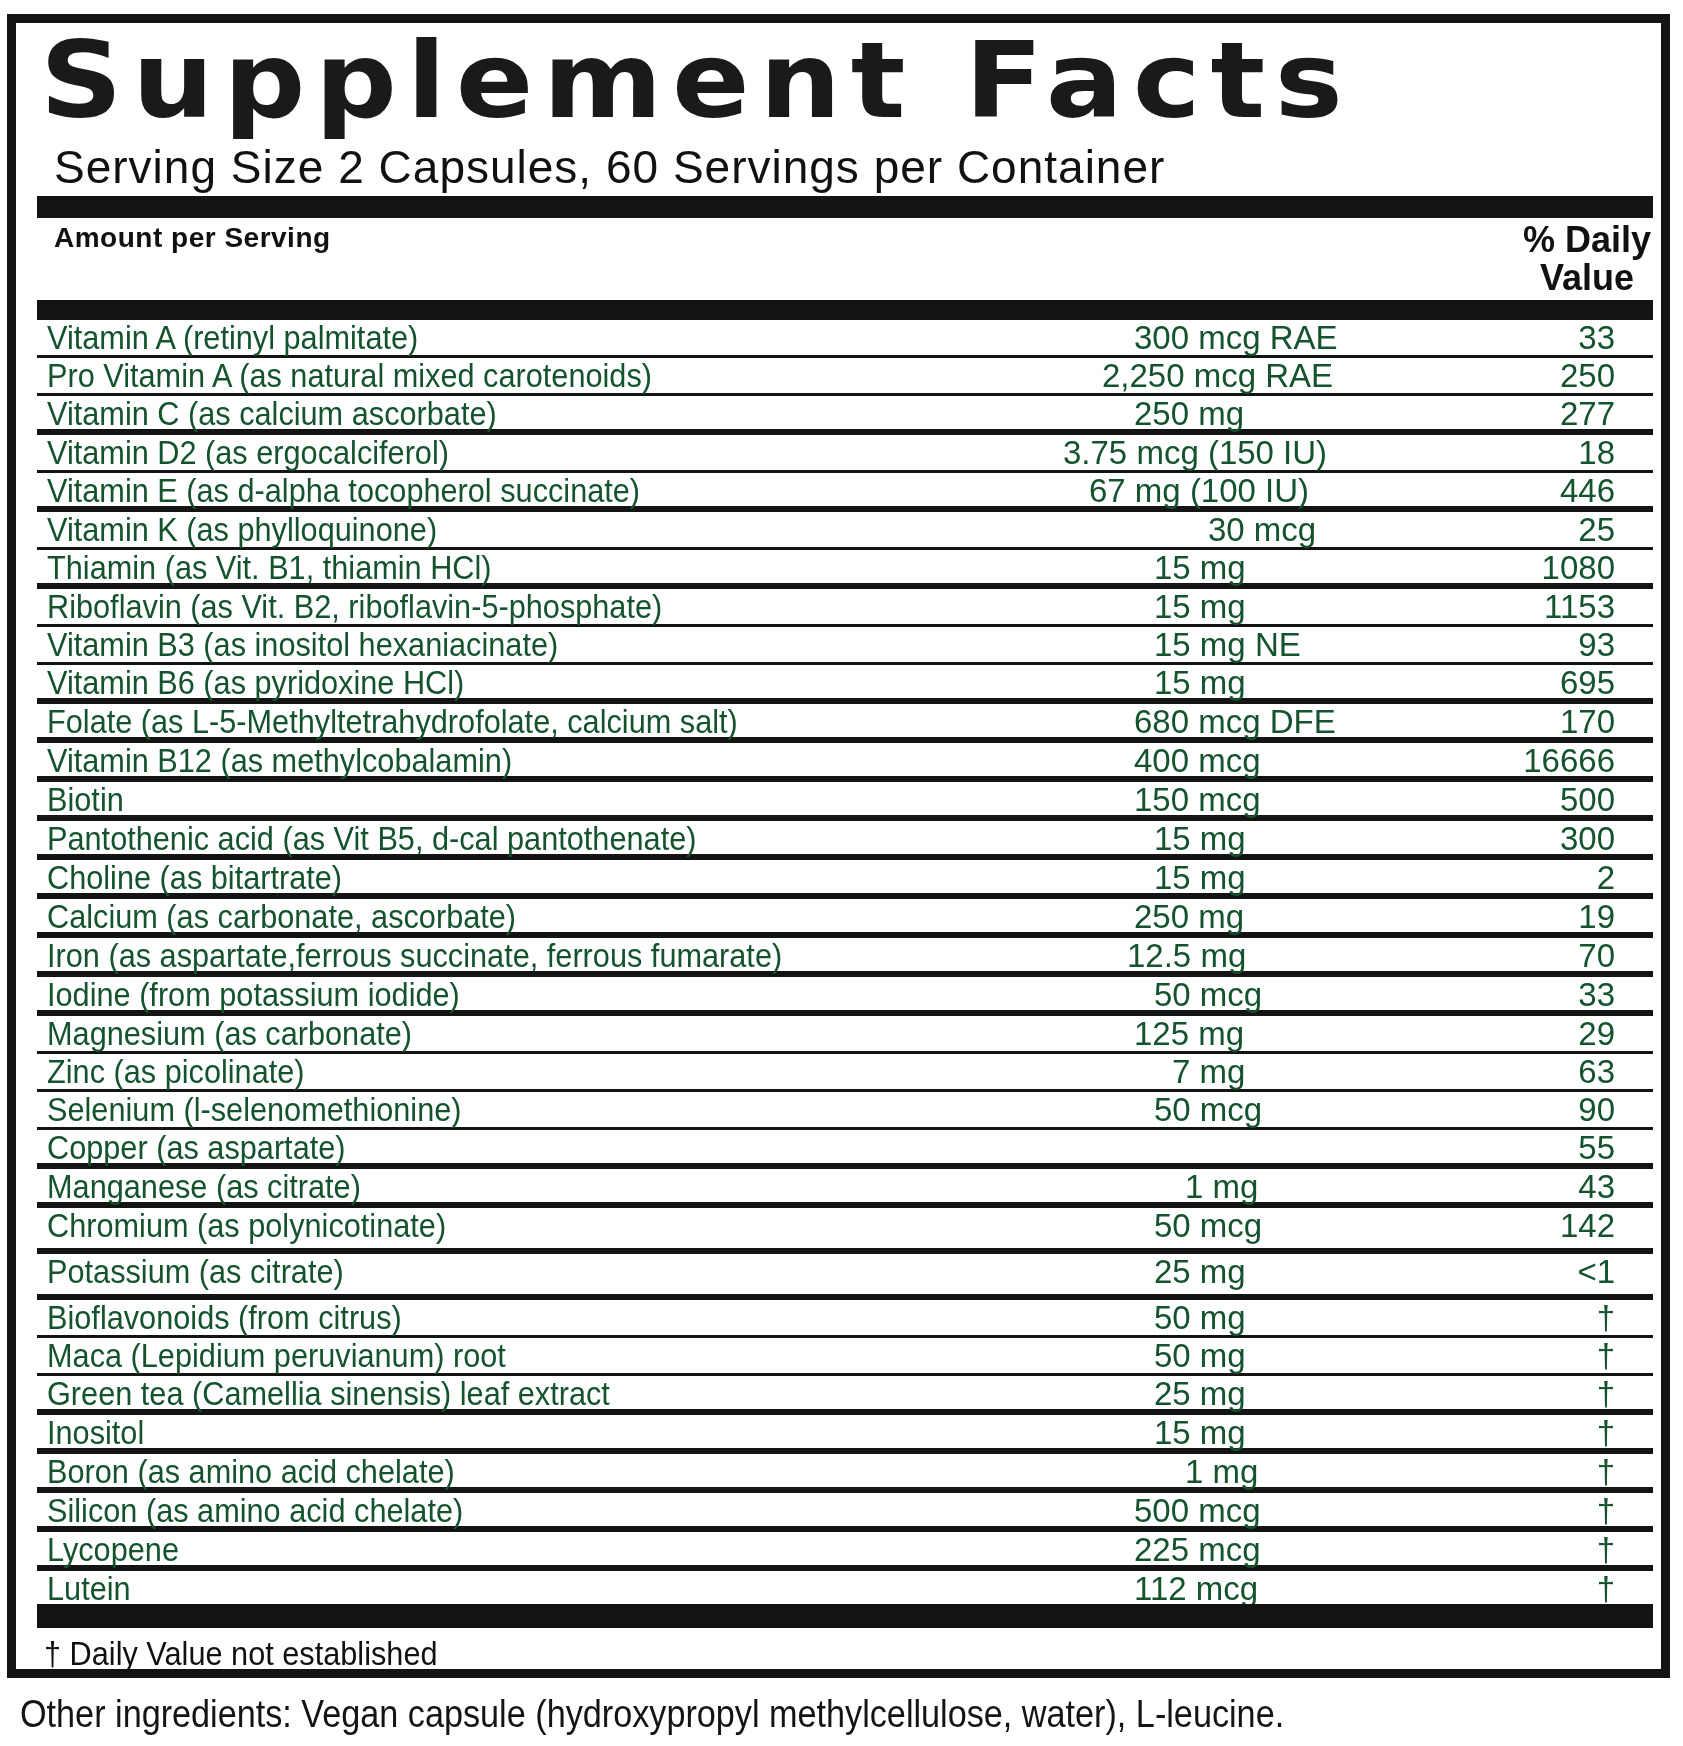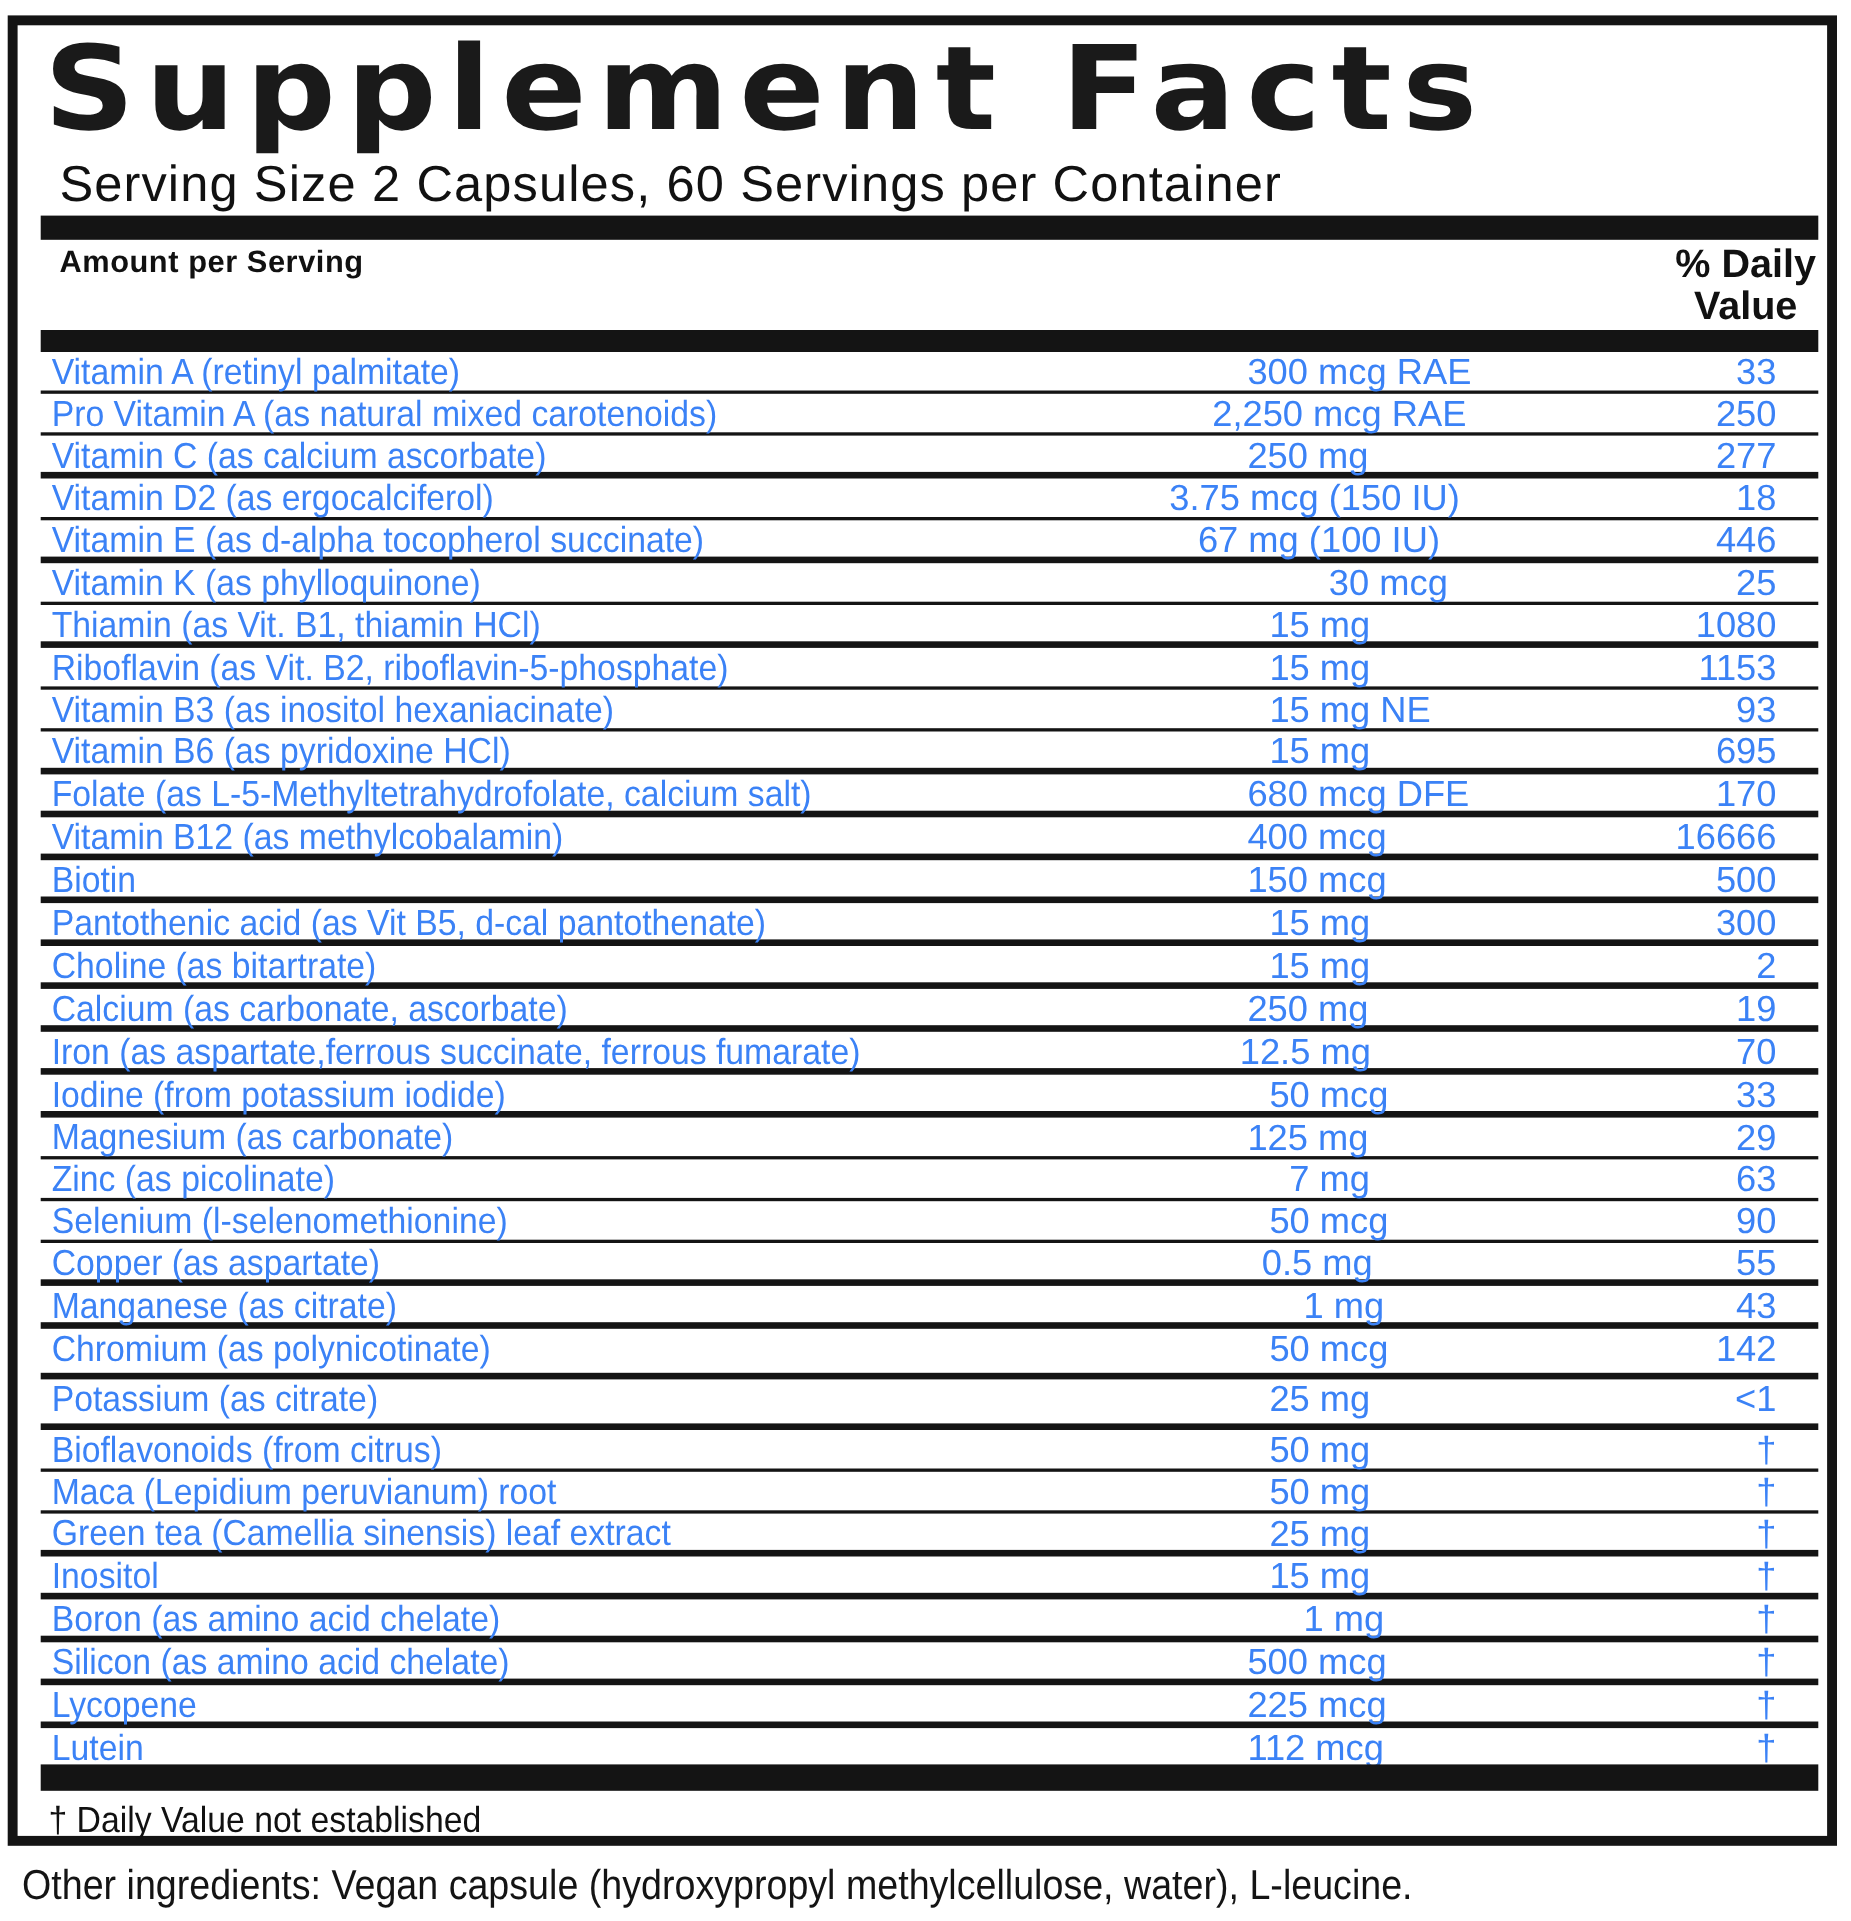--- a/index.html
+++ b/index.html
@@ -28,21 +28,21 @@
     letter-spacing: 0.5px;
   }
   .hdr-dv {
     position: absolute; right: 10px; top: 198px; text-align: center;
     font-family: "Liberation Sans", sans-serif; font-weight: bold; font-size: 36px; line-height: 38px;
   }
   .rows { position: absolute; left: 21px; top: 297px; width: 1616px; }
   .row {
     position: relative; height: 35px; border-bottom: 3.5px solid #141414;
     font-family: "Liberation Sans", sans-serif; font-size: 33px; line-height: 36px;
-    white-space: nowrap; color: #3b82f6;
+    white-space: nowrap; color: #14532d;
   }
   .row.thick { border-bottom-width: 6px; height: 33px; }
   .row.tall { height: 40px; }
   .row.last { border-bottom: none; }
   .row .name { position: absolute; left: 10px; top: 0; transform: scaleX(0.93); transform-origin: left top; }
   .row .amt { position: absolute; left: 1060px; width: 355px; top: 0; }
   .row .dv { position: absolute; right: 38px; top: 0; text-align: right; }
   .footnote {
     position: absolute; left: 28px; top: 1612px;
     font-family: "Liberation Sans", sans-serif; font-size: 33px; line-height: 38px;
@@ -171,21 +171,20 @@
         <span class="amt" style="left:1135px">7 mg</span>
         <span class="dv">63</span>
       </div>
     <div class="row">
         <span class="name">Selenium (l-selenomethionine)</span>
         <span class="amt" style="left:1117px">50 mcg</span>
         <span class="dv">90</span>
       </div>
     <div class="row thick">
         <span class="name">Copper (as aspartate)</span>
-        <span class="amt" style="left:1110px">0.5 mg</span>
         <span class="dv">55</span>
       </div>
     <div class="row thick">
         <span class="name">Manganese (as citrate)</span>
         <span class="amt" style="left:1148px">1 mg</span>
         <span class="dv">43</span>
       </div>
     <div class="row thick tall">
         <span class="name">Chromium (as polynicotinate)</span>
         <span class="amt" style="left:1117px">50 mcg</span>

